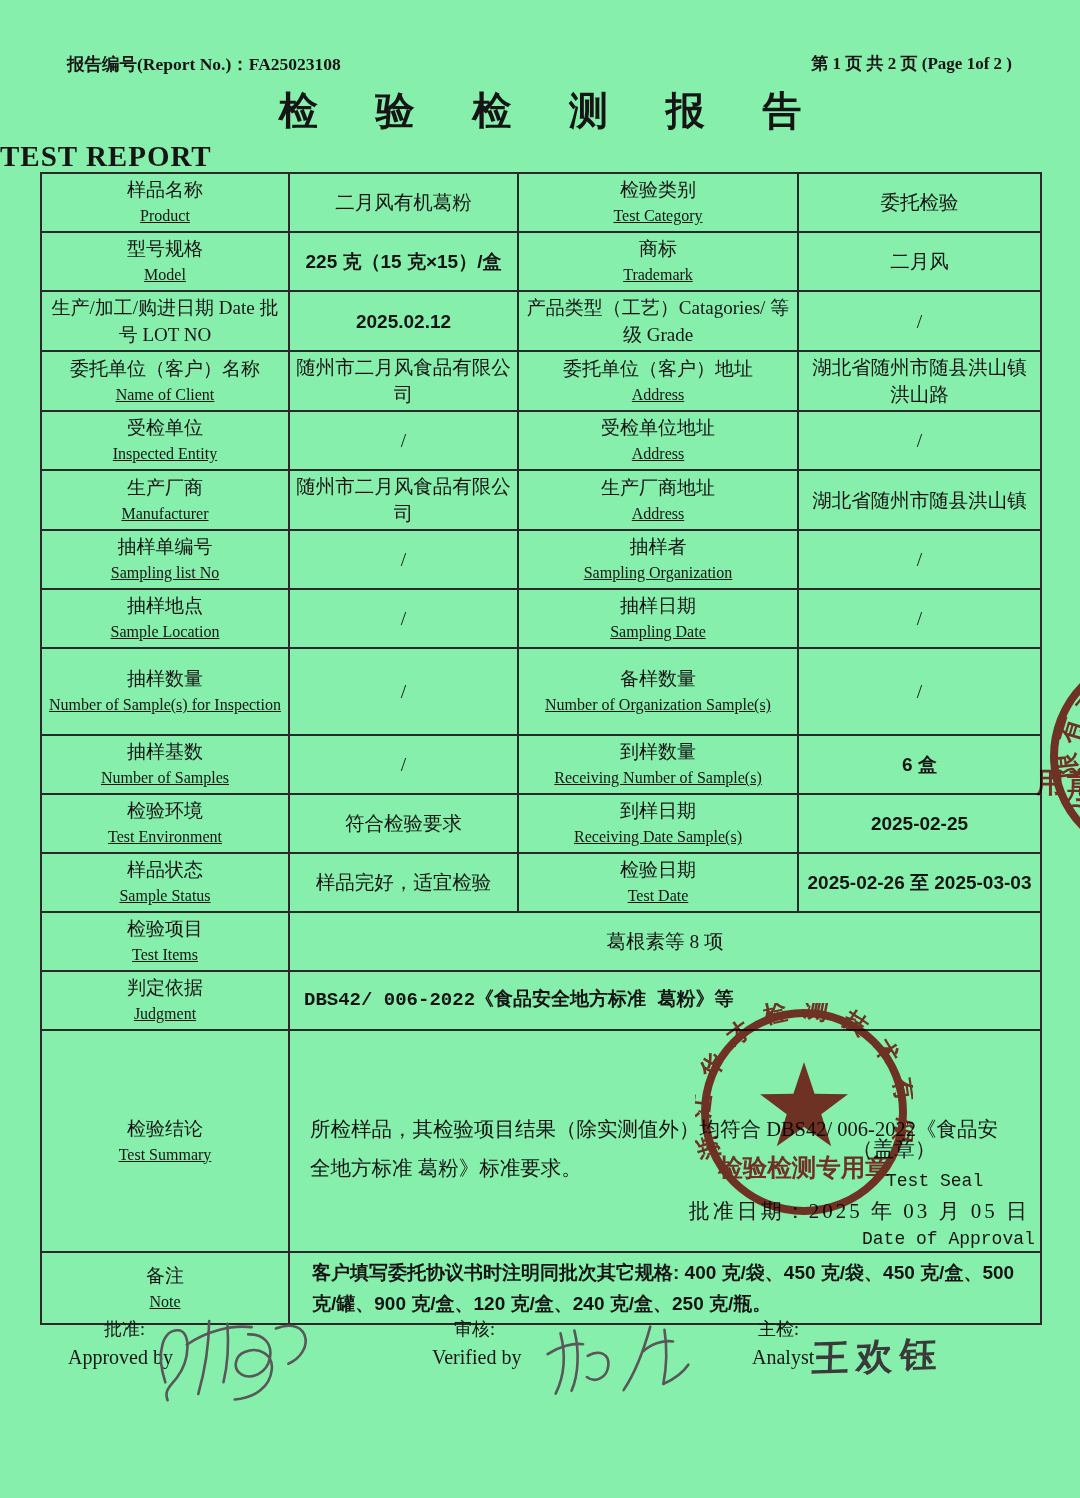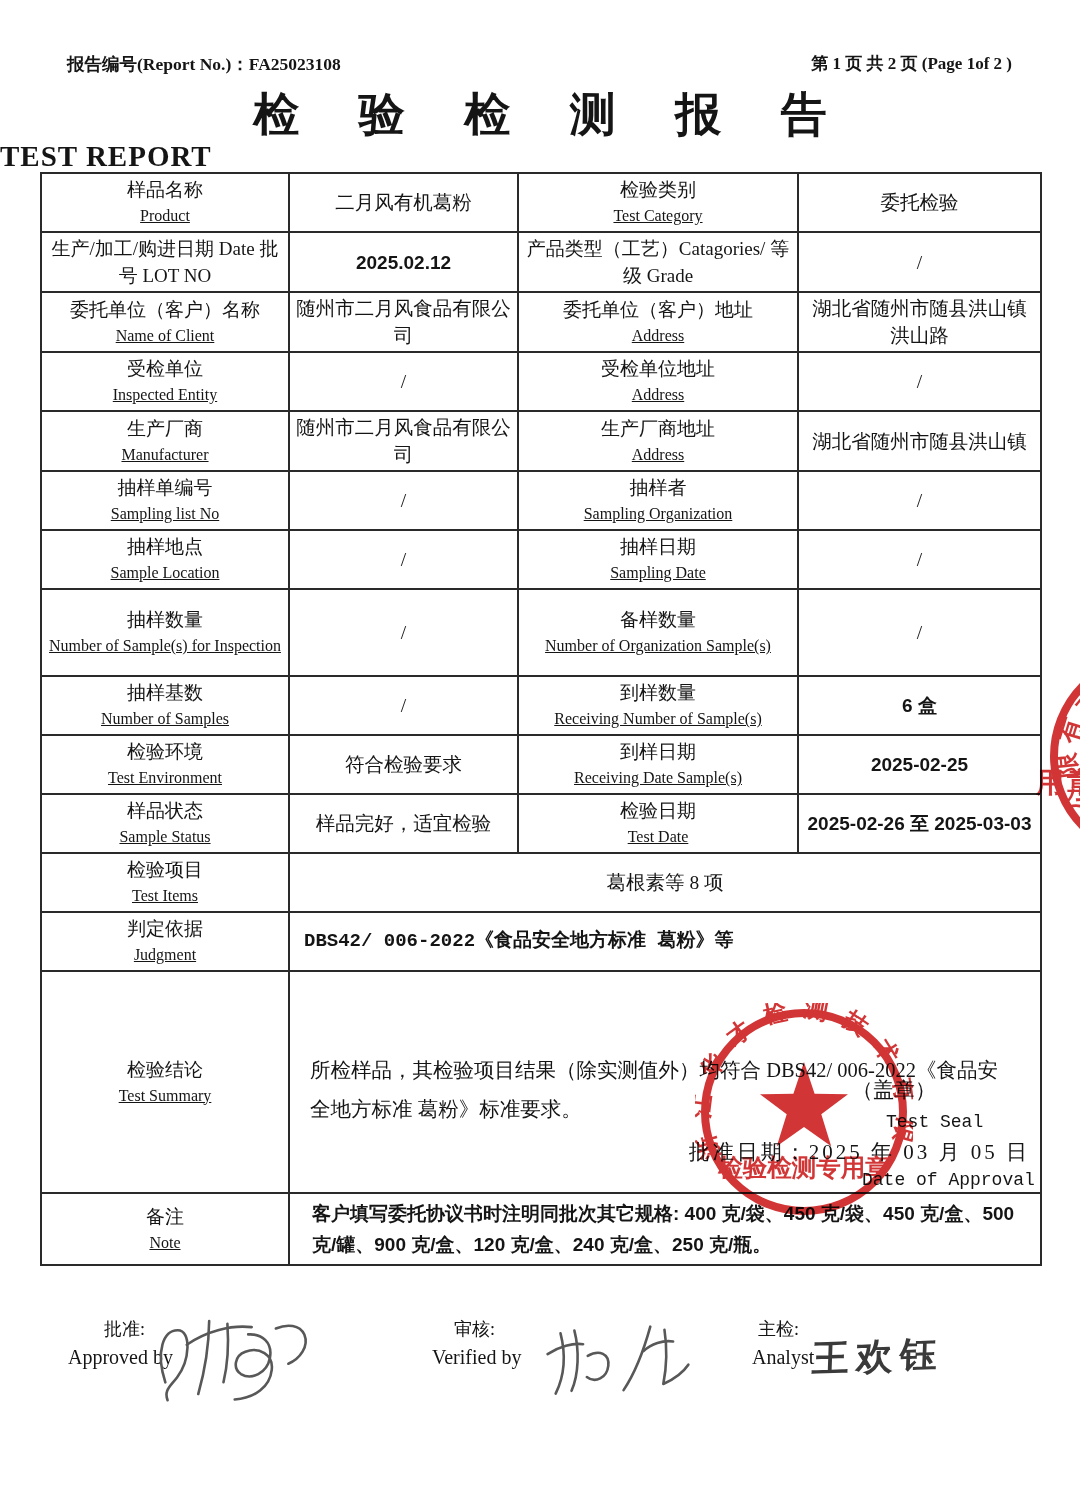--- a/index.html
+++ b/index.html
@@ -1,25 +1,25 @@
 <!DOCTYPE html>
 <html><head>
 <meta charset="utf-8">
 <style>
   html,body{margin:0;padding:0;background:#9a9a9a;}
   .page{
     position:relative;width:1080px;height:1498px;margin:0 auto;
-    background:#ffffff;overflow:hidden;color:#151515;
+    background:#86efac;overflow:hidden;color:#151515;
     font-family:"Liberation Serif","DejaVu Serif",serif;
   }
   
   .hdr-left{position:absolute;left:67px;top:52px;font-size:17.5px;font-weight:600;}
   .hdr-right{position:absolute;right:68px;top:52px;font-size:17px;font-weight:600;}
   .title-cn{position:absolute;left:0;top:84px;width:100%;text-align:center;
-    font-size:46px;font-weight:700;letter-spacing:24px;text-indent:24px;}
+    font-size:39px;font-weight:700;letter-spacing:24px;text-indent:24px;}
   .title-en{position:absolute;left:0;top:140px;width:100%;text-align:left;
     font-size:29px;font-weight:700;letter-spacing:1px;}
   
   table.rpt{position:absolute;left:40px;top:172px;width:1000px;border-collapse:collapse;
     border:2.5px solid #222;table-layout:fixed;}
   table.rpt td{border:2px solid #2a2a2a;padding:2px 6px;vertical-align:middle;}
   td.lbl{text-align:center;}
   td.lbl .cn{font-size:19px;line-height:27px;}
   td.lbl .en{font-size:16px;line-height:26px;text-decoration:underline;}
   td.val{text-align:center;font-size:19.5px;line-height:27px;}
@@ -72,20 +72,32 @@
           <td class="lbl">
             <div class="cn">样品名称</div>
             <div class="en">Product</div>
           </td>
           <td class="val">二月风有机葛粉</td>
           <td class="lbl">
             <div class="cn">检验类别</div>
             <div class="en">Test Category</div>
           </td>
           <td class="val">委托检验</td>
+        </tr>
+        <tr style="height: 58px;">
+          <td class="lbl">
+            <div class="cn">型号规格</div>
+            <div class="en">Model</div>
+          </td>
+          <td class="val vnum">225 克（15 克×15）/盒</td>
+          <td class="lbl">
+            <div class="cn">商标</div>
+            <div class="en">Trademark</div>
+          </td>
+          <td class="val">二月风</td>
         </tr>
         <tr style="height: 58px;">
           <td class="lbl">
             <div class="cn">生产/加工/购进日期  Date 批号 LOT NO</div>
           </td>
           <td class="val vnum">2025.02.12</td>
           <td class="lbl">
             <div class="cn">产品类型（工艺）Catagories/ 等级 Grade</div>
           </td>
           <td class="val">/</td>

